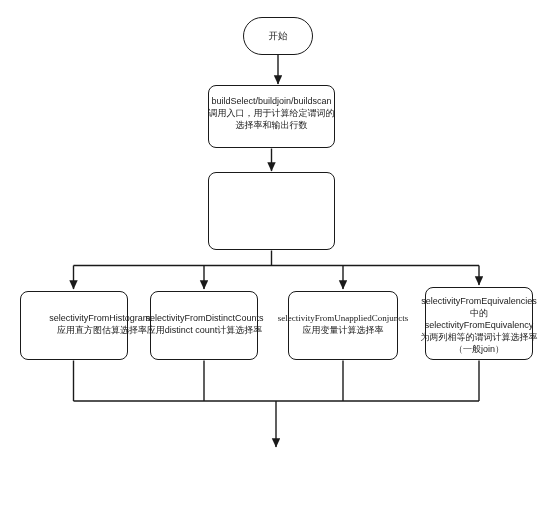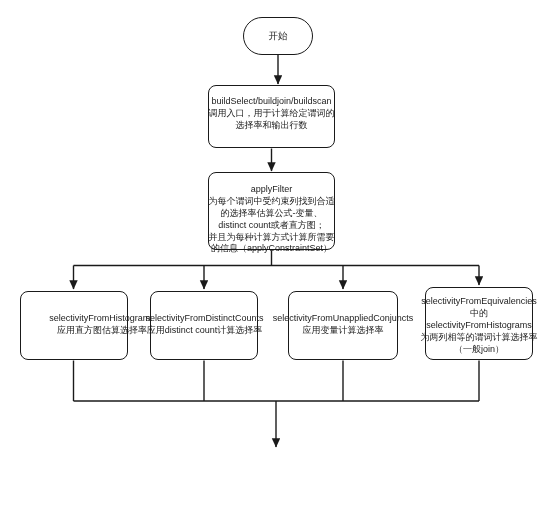--- a/index.html
+++ b/index.html
@@ -99,40 +99,34 @@
   <div class="node terminal" style="left:243px; top:17px; width:70px; height:38px;">
     <span class="label">开始</span>
   </div>
 
   <div class="node process" style="left:208px; top:85px; width:127px; height:63px;"></div>
   <div class="overflow-label" style="left:171px; top:96px; width:201px;">buildSelect/buildjoin/buildscan
 调用入口，用于计算给定谓词的
 选择率和输出行数</div>
 
   <div class="node process" style="left:208px; top:172px; width:127px; height:78px;"></div>
-  <div class="overflow-label" style="left:194px; top:184px; width:155px;">applyFilter
-为每个谓词中受约束列找到合适
-的选择率估算公式-变量、
-distinct count或者直方图；
-并且为每种计算方式计算所需要
-的信息（applyConstraintSet）</div>
 
   <div class="node process" style="left:20px; top:291px; width:108px; height:69px;"></div>
   <div class="overflow-label" style="left:14px; top:313px; width:120px;margin-left:28px;">selectivityFromHistograms
 应用直方图估算选择率</div>
 
   <div class="node process" style="left:150px; top:291px; width:108px; height:69px;"></div>
   <div class="overflow-label" style="left:139px; top:313px; width:131px;">selectivityFromDistinctCounts
 应用distinct count计算选择率</div>
 
   <div class="node process" style="left:288px; top:291px; width:110px; height:69px;"></div>
-  <div class="overflow-label" style="left:268px; top:313px; width:150px;">selectivityFromUnappliedConjuncts
+  <div class="overflow-label" style="left:268px; top:313px; width:150px;font-family:Liberation Serif, serif;">selectivityFromUnappliedConjuncts
 应用变量计算选择率</div>
 
   <div class="node process" style="left:425px; top:287px; width:108px; height:73px;"></div>
   <div class="overflow-label" style="left:418px; top:296px; width:122px;">selectivityFromEquivalencies
 中的
-selectivityFromHistograms
+selectivityFromEquivalency
 为两列相等的谓词计算选择率
 （一般join）</div>
 
 
 </div>
 
 </body></html>

